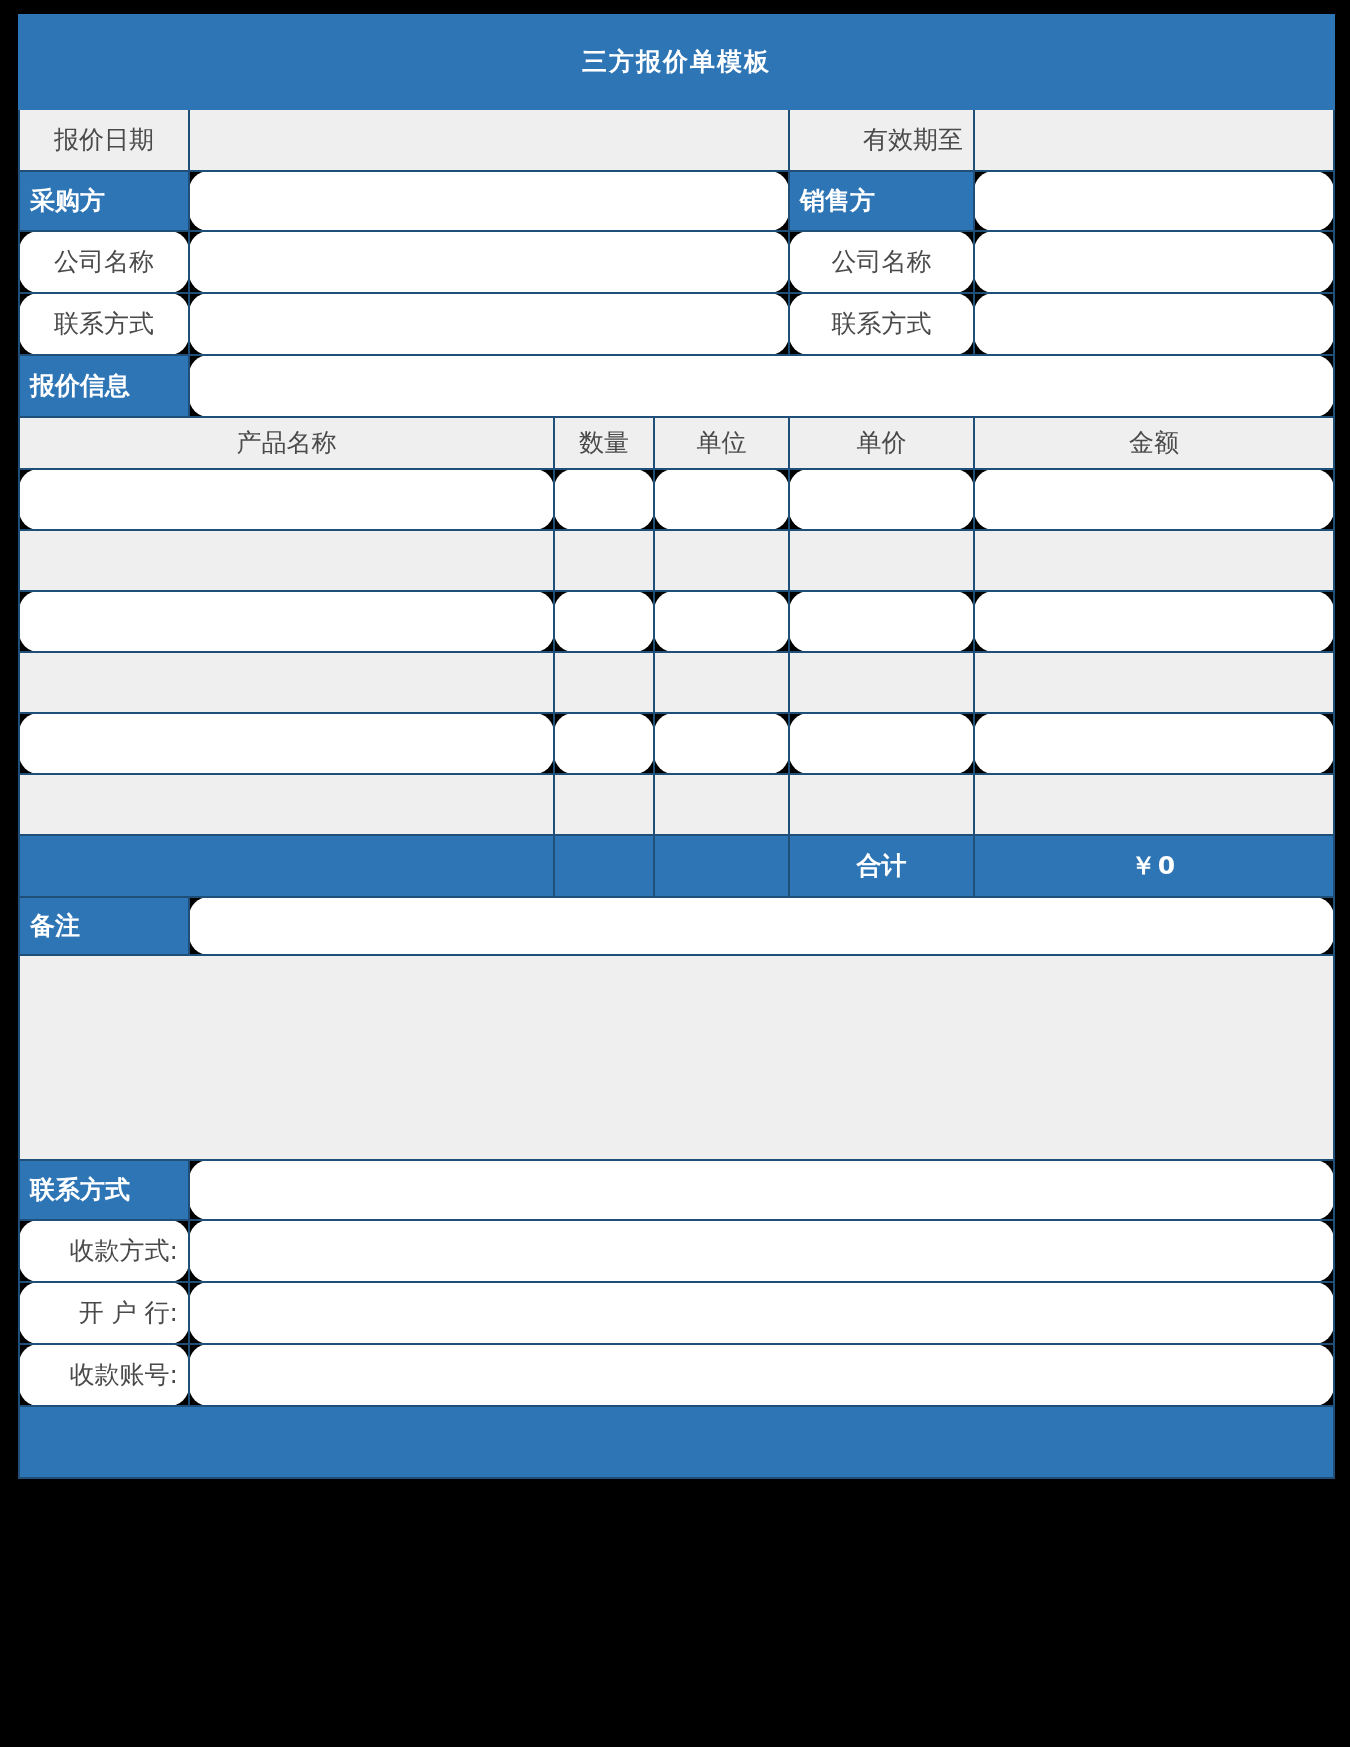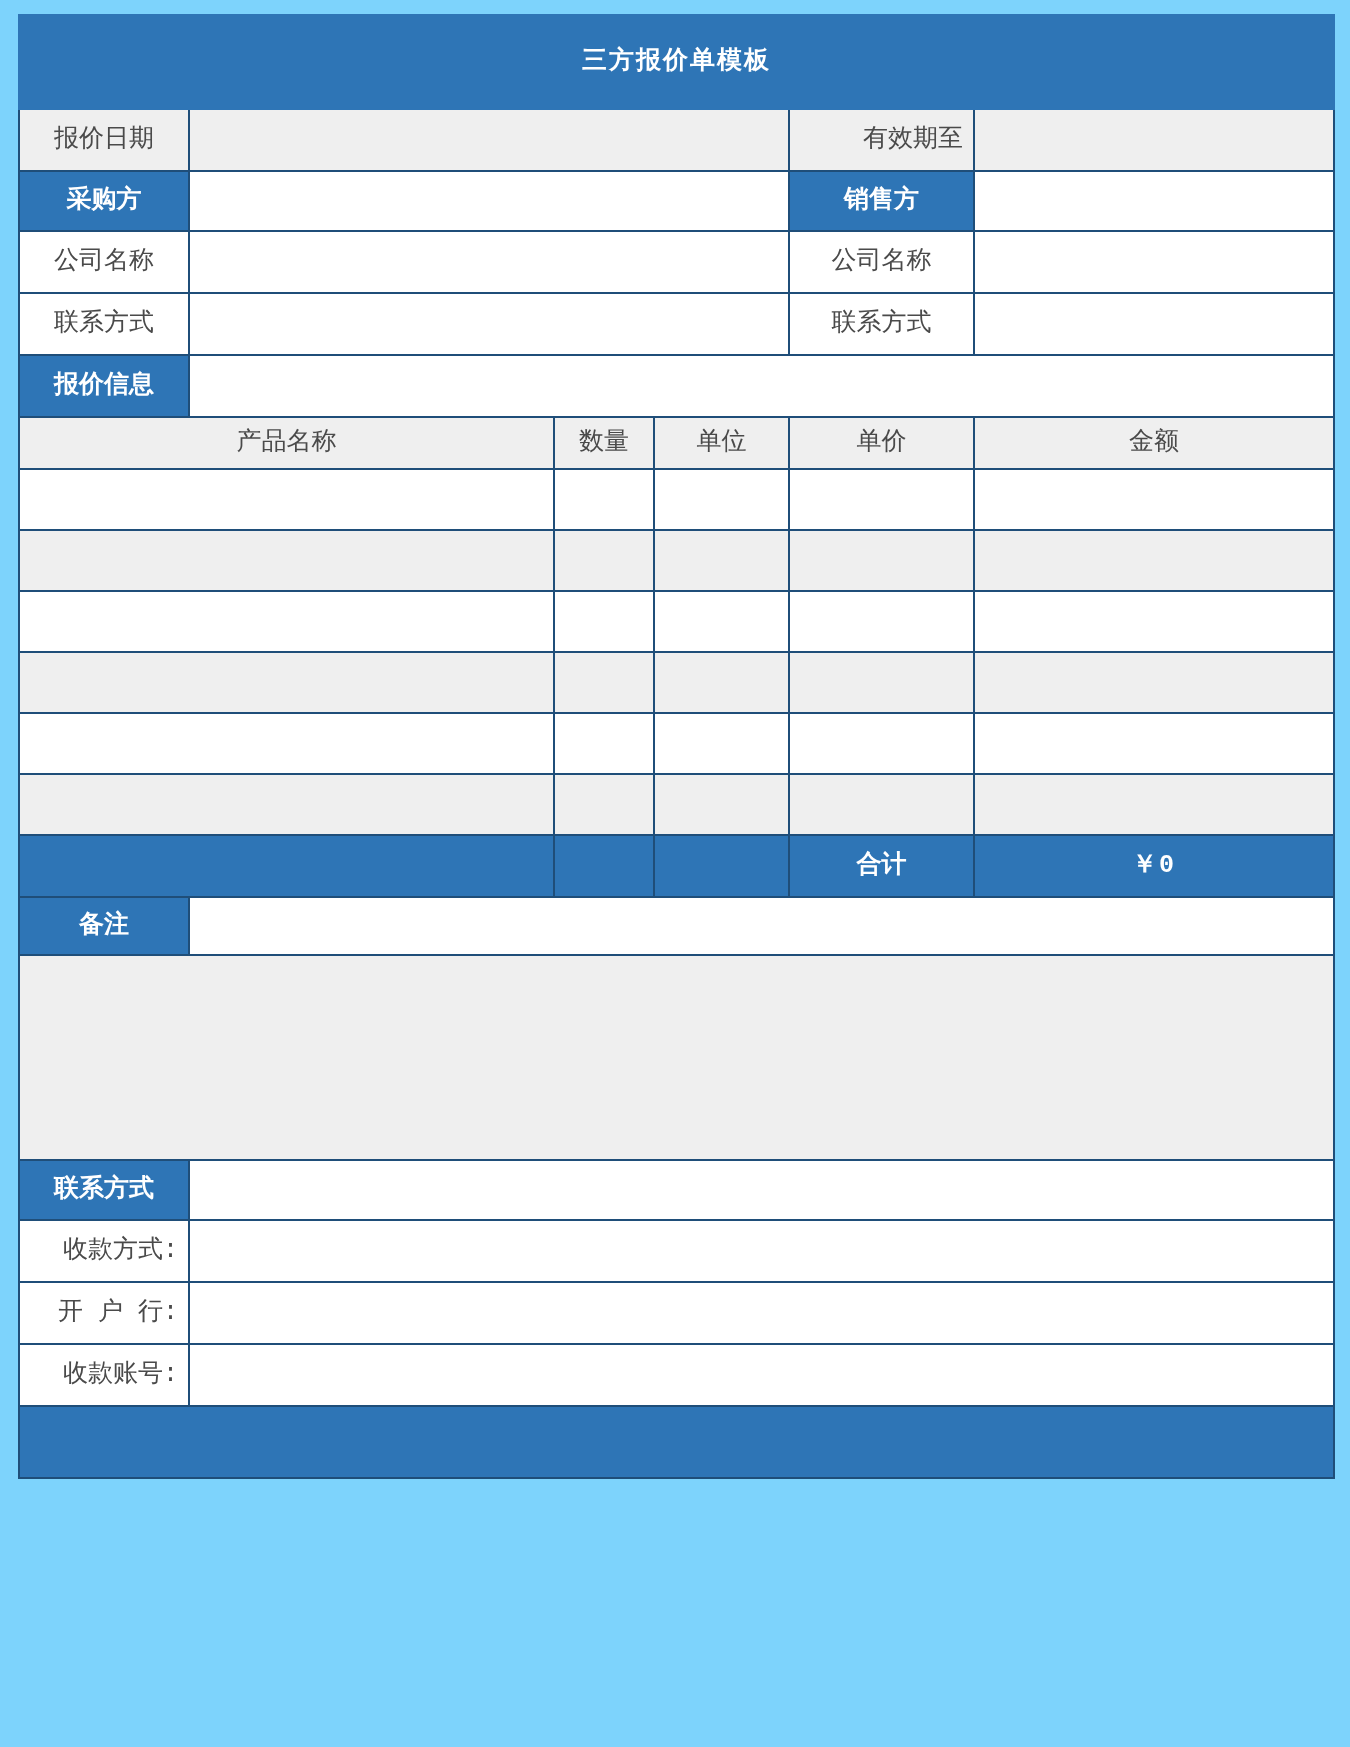--- a/index.html
+++ b/index.html
@@ -12,22 +12,21 @@
     width: 1350px;
     height: 1747px;
     overflow: hidden;
   }
 
   .sheet {
     width: 1350px;
     height: 1747px;
     box-sizing: border-box;
     padding: 14px 18px 12px 18px;
-    background: #7dd3fc;
-    font-family: Liberation Mono, monospace;
+    background: #000000;
   }
 
   table.quote {
     width: 100%;
     border-collapse: collapse;
     table-layout: fixed;
   }
 
   table.quote td {
     border: 2px solid #1f4e79;
@@ -51,27 +50,28 @@
     text-align: center;
     height: 92px;
     letter-spacing: 2px;
   }
 
   
   .blue {
     background: #2e75b6 !important;
     color: #ffffff !important;
     font-weight: bold;
-    text-align: center;
+    text-align: left;
   }
   .gray {
     background: #efefef !important;
   }
   .white {
     background: #ffffff !important;
+    border-radius: 20px;
   }
 
   .lbl {
     text-align: center;
     color: #595959;
   }
   .lbl-left {
     text-align: right;
     color: #595959;
   }

